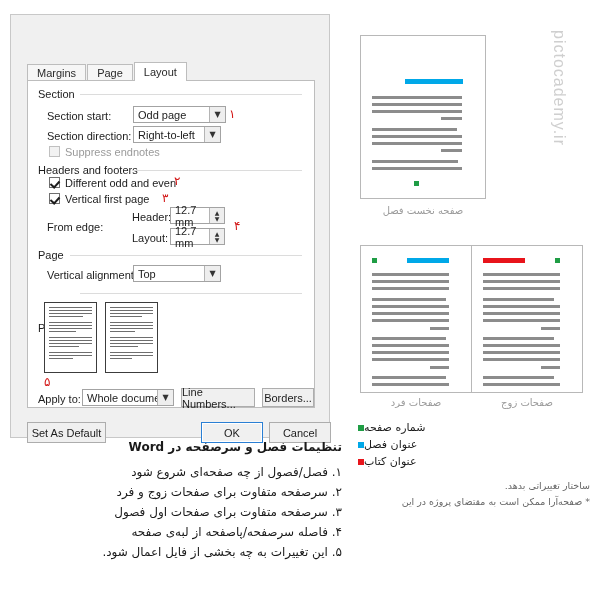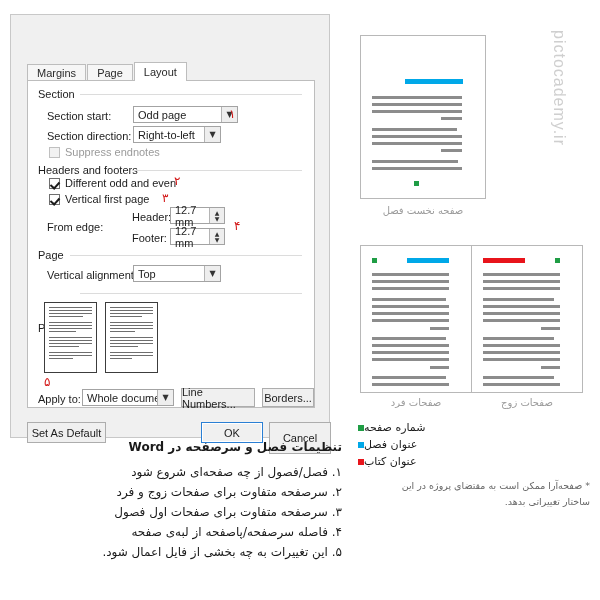--- a/index.html
+++ b/index.html
@@ -92,21 +92,21 @@
   .spin .val{
     flex:1;font-size:11px;color:#1c1c1c;padding-left:4px;
     font-family:"Liberation Sans",sans-serif;
   }
   .spin .btns{
     width:14px;height:15px;background:#eeeeee;border-left:1px solid #b4b4b4;
     display:flex;flex-direction:column;align-items:center;justify-content:center;
     line-height:6px;color:#333;font-size:6px;
   }
 
-  .chkrow{position:absolute;display:flex;align-items:flex-end;}
+  .chkrow{position:absolute;display:flex;align-items:flex-start;}
   .chk{
     width:11px;height:11px;border:1px solid #6f6f6f;background:#ffffff;
     box-sizing:border-box;position:relative;margin-right:5px;flex:none;
   }
   .chk.on:after{
     content:"";position:absolute;left:2px;top:1px;width:4px;height:7px;
     border:solid #1c1c1c;border-width:0 2px 2px 0;transform:rotate(42deg);
   }
   .chk.dis{border-color:#c0c0c0;background:#f2f2f2;}
   .chkrow .lbl{font-size:11px;color:#1c1c1c;font-family:"Liberation Sans",sans-serif;white-space:nowrap;}
@@ -201,21 +201,21 @@
       <div class="tab">Page</div>
       <div class="tab active">Layout</div>
     </div>
 
     <div id="panel">
 
       <div class="grouplabel" style="left:10px;top:7px;">Section</div>
       <div class="grouprule" style="left:52px;top:13px;width:222px;"></div>
 
       <div class="flabel" style="left:19px;top:29px;">Section start:</div>
-      <div class="combo" style="left:105px;top:25px;width:105px;">
+      <div class="combo" style="left:105px;top:25px;width:93px;">
         <div class="val">Odd page</div>
         <div class="arrow">▼</div>
       </div>
       <div class="callout" style="left:201px;top:26px;">۱</div>
 
       <div class="flabel" style="left:19px;top:49px;">Section direction:</div>
       <div class="combo" style="left:105px;top:45px;width:88px;">
         <div class="val">Right-to-left</div>
         <div class="arrow">▼</div>
       </div>
@@ -244,21 +244,21 @@
 
       <div class="flabel" style="left:104px;top:130px;">Header:</div>
       <div class="spin" style="left:142px;top:126px;width:55px;">
         <div class="val">12.7 mm</div>
         <div class="btns">
             <span>▲</span>
             <span>▼</span>
           </div>
       </div>
 
-      <div class="flabel" style="left:104px;top:151px;">Footer:</div>
+      <div class="flabel" style="left:104px;top:151px;">Layout:</div>
       <div class="spin" style="left:142px;top:147px;width:55px;">
         <div class="val">12.7 mm</div>
         <div class="btns">
             <span>▲</span>
             <span>▼</span>
           </div>
       </div>
       <div class="callout" style="left:206px;top:138px;">۴</div>
 
       <div class="grouplabel" style="left:10px;top:168px;">Page</div>
@@ -319,21 +319,21 @@
       <div class="combo" style="left:54px;top:308px;width:92px;">
         <div class="val">Whole document</div>
         <div class="arrow">▼</div>
       </div>
       <div class="btn" style="left:153px;top:307px;width:74px;">Line Numbers...</div>
       <div class="btn" style="left:234px;top:307px;width:52px;">Borders...</div>
     </div>
 
     <div class="btn" style="left:16px;top:379px;width:79px;height:21px;">Set As Default</div>
     <div class="btn primary" style="left:190px;top:379px;width:62px;height:21px;">OK</div>
-    <div class="btn" style="left:258px;top:379px;width:62px;height:32px;">Cancel</div>
+    <div class="btn" style="left:258px;top:379px;width:62px;height:21px;">Cancel</div>
   </div>
 </div>
 
 <div id="diagram">
 
   <div class="dpage" style="left:8px;top:6px;width:126px;height:164px;">
     <div class="dbar" style="left:44px;top:43px;width:58px;background:#00a8e8;"></div>
     <div class="dline" style="left:11px;top:60px;width:90px;"></div>
     <div class="dline" style="left:11px;top:67px;width:90px;"></div>
     <div class="dline" style="left:11px;top:74px;width:90px;"></div>
@@ -414,16 +414,16 @@
       <div class="lgsq" style="background:#00a8e8;"></div>
       <div class="lgtx">عنوان فصل</div>
     </div>
     <div class="lgrow">
       <div class="lgsq" style="background:#e8141b;"></div>
       <div class="lgtx">عنوان کتاب</div>
     </div>
   </div>
 
   <div id="foot">
+    <div>ساختار تغییراتی بدهد.</div>
     <div>* صفحه‌آرا ممکن است به مقتضای پروژه در این</div>
-    <div>ساختار تغییراتی بدهد.</div>
   </div>
 </div>
 
 </body></html>

